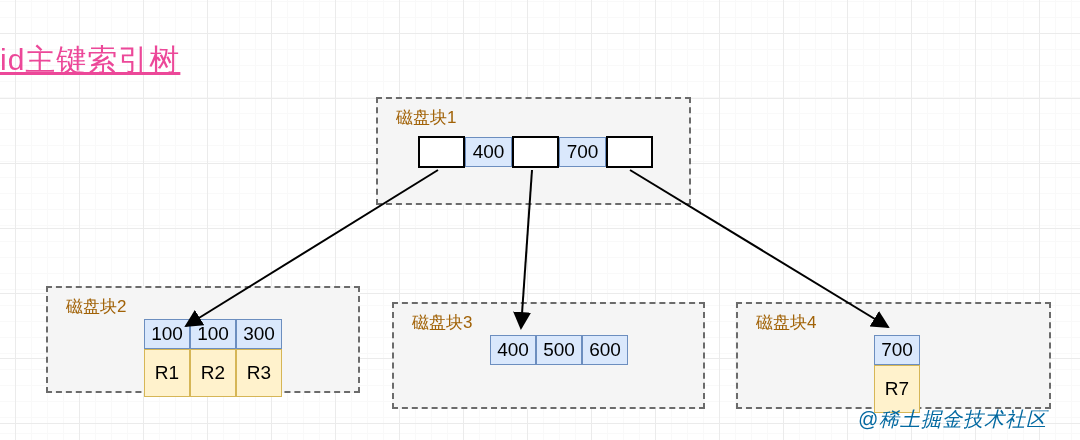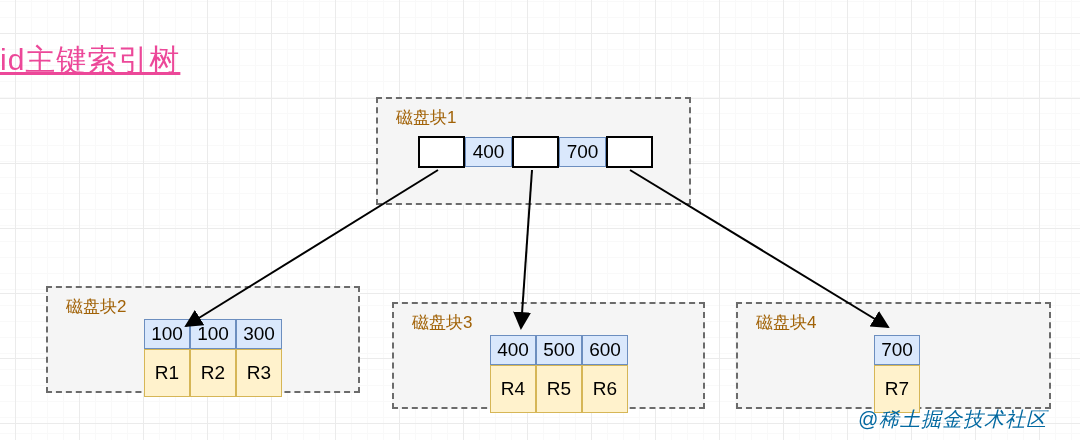--- a/index.html
+++ b/index.html
@@ -110,25 +110,20 @@
   </div>
 </div>
 
 <div class="block leaf" id="block3">
   <span class="block-label">磁盘块3</span>
   <div class="cell-row keys-row">
     <div class="cell key">400</div>
     <div class="cell key">500</div>
     <div class="cell key">600</div>
   </div>
-  <div class="cell-row records-row">
-    <div class="cell record">R4</div>
-    <div class="cell record">R5</div>
-    <div class="cell record">R6</div>
-  </div>
 </div>
 
 <div class="block leaf" id="block4">
   <span class="block-label">磁盘块4</span>
   <div class="cell-row keys-row">
     <div class="cell key">700</div>
   </div>
   <div class="cell-row records-row">
     <div class="cell record">R7</div>
   </div>

